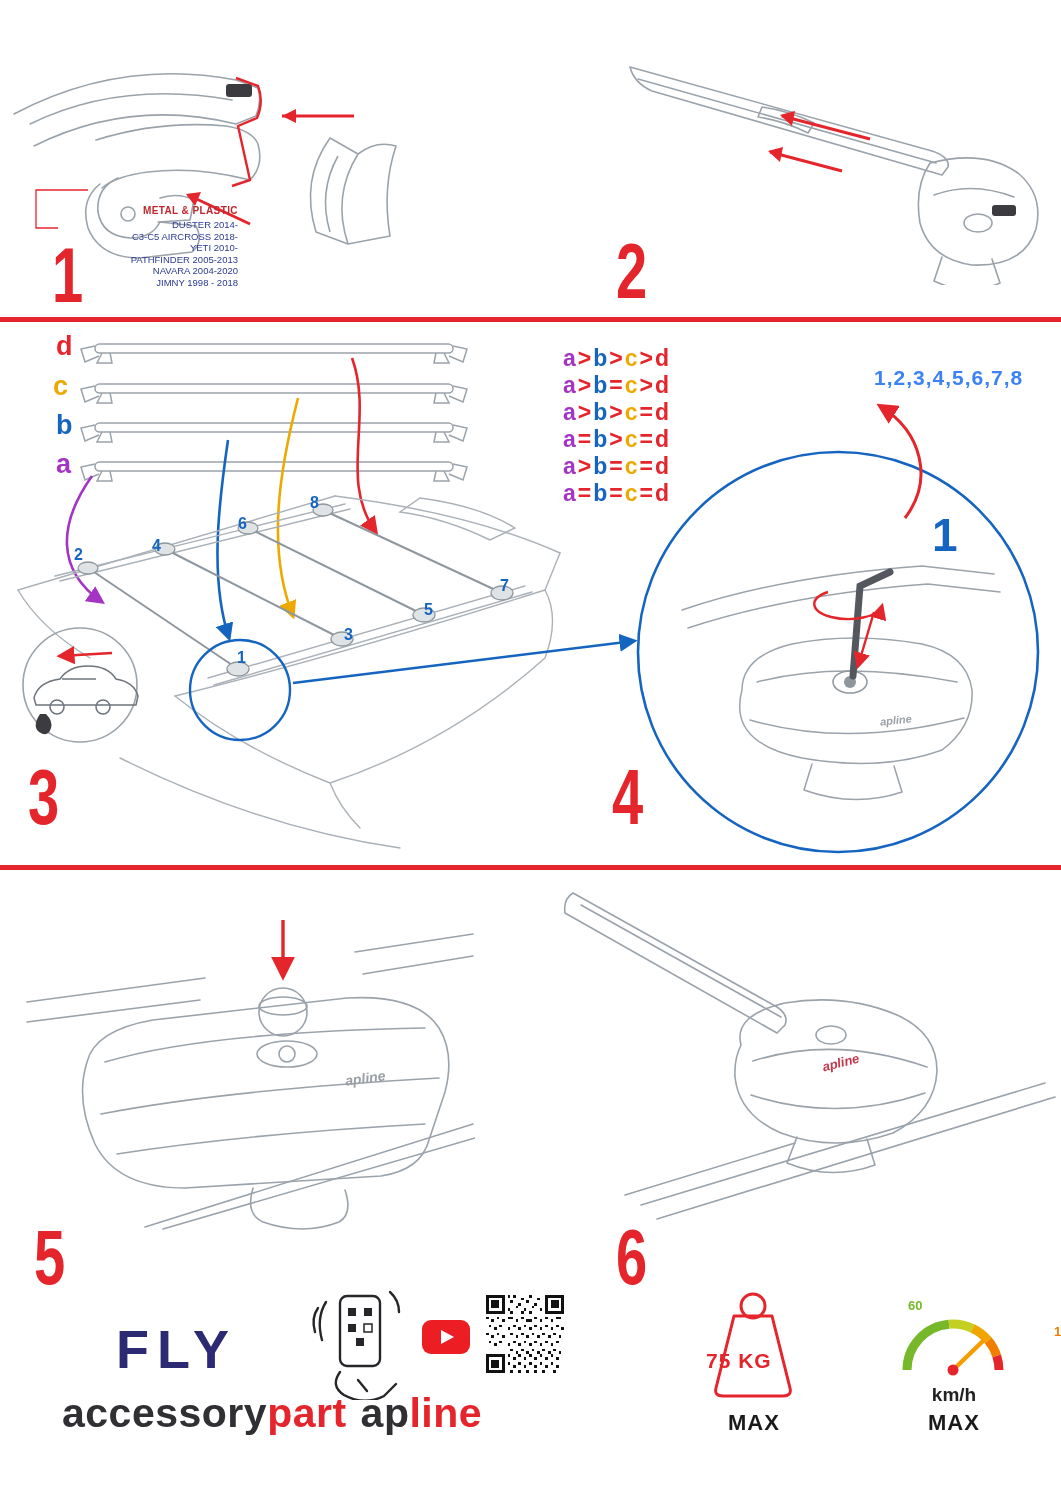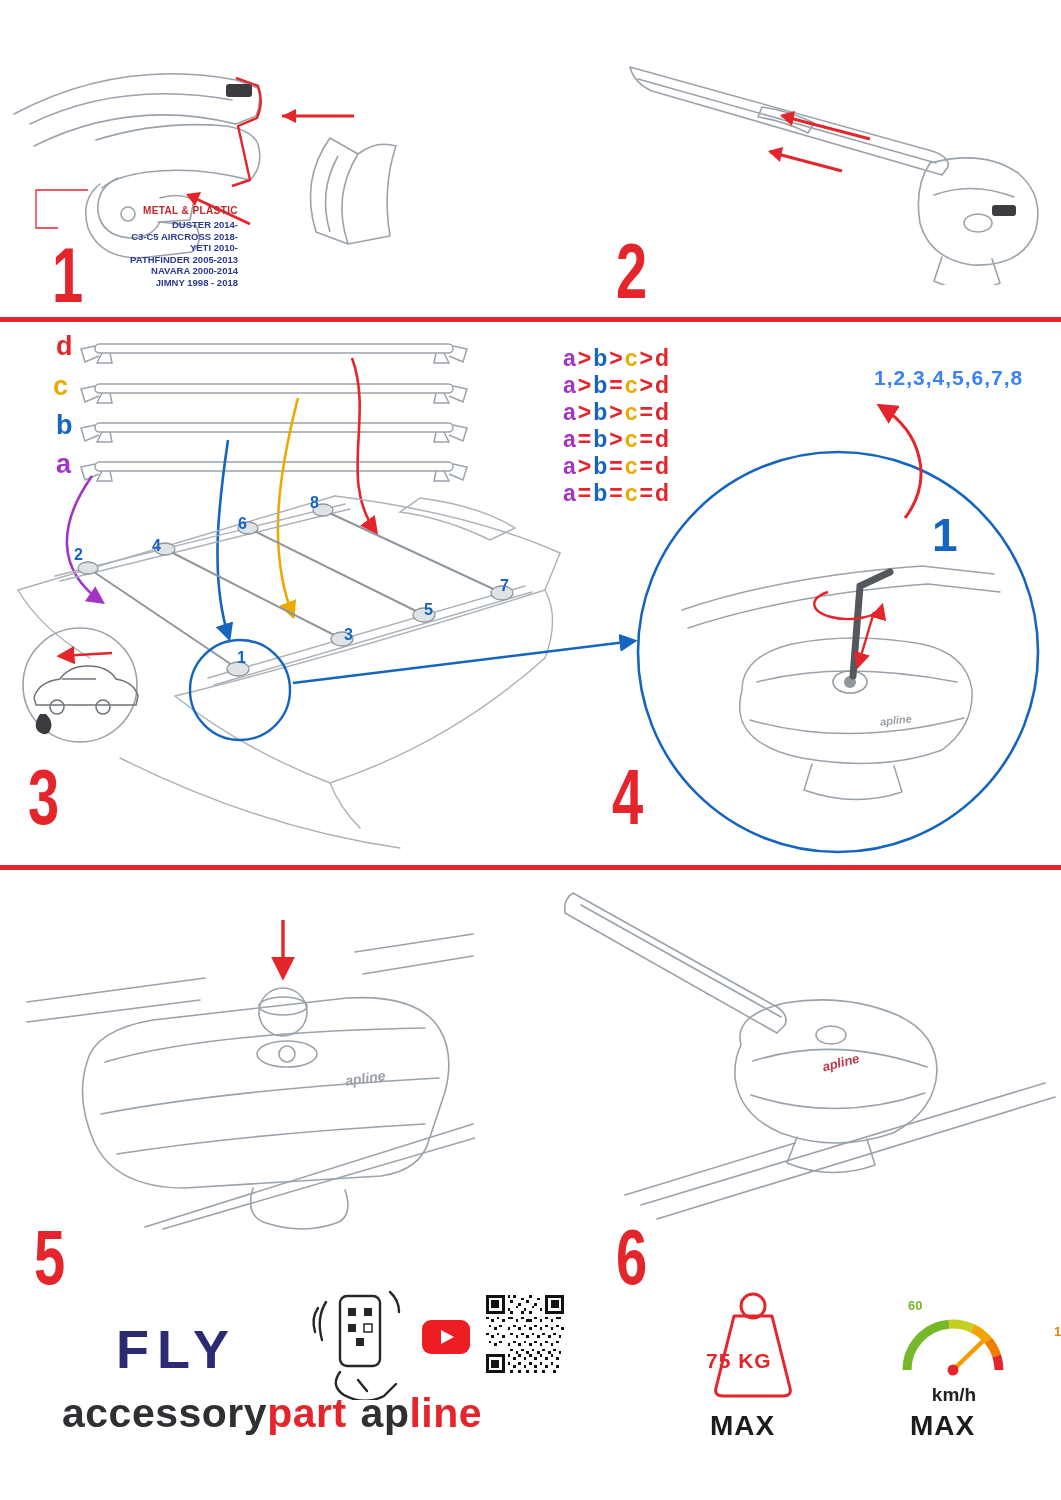--- a/index.html
+++ b/index.html
@@ -4,41 +4,41 @@
 <style>
   * { margin:0; padding:0; box-sizing:border-box; }
   body { background:#ffffff; font-family:"Liberation Sans", sans-serif; }
   #page { position:relative; width:1061px; height:1500px; background:#fff; overflow:hidden; }
   .abs { position:absolute; }
   .divider { position:absolute; left:0; width:1061px; height:5px; background:#e5252c; }
   .stepnum { position:absolute; font-size:66px; font-weight:800; color:#e5252c; line-height:1;
              transform:scale(.85,1.18); transform-origin:left top; letter-spacing:-3px; }
   .txtblock { position:absolute; text-align:right; }
   .mat { color:#c0272d; font-weight:bold; font-size:10px; letter-spacing:.4px; margin-bottom:3px; }
-  .model { font-size:9.5px; color:#2b3990; font-weight:bold; line-height:11.5px; }
+  .model { font-size:9.5px; color:#2b3990; font-weight:normal; line-height:11.5px; }
   .barlbl { position:absolute; font-size:27px; font-weight:bold; line-height:1; }
   .c-red { color:#e5252c; } .c-orange { color:#eda900; } .c-blue { color:#1565c0; } .c-purple { color:#a435c4; }
   .legend { position:absolute; left:562px; top:345px; }
   .rule { height:27px; font-size:23px; font-weight:bold; white-space:nowrap; }
   .rule span { display:inline-block; margin:0 1px; }
   .rule span:nth-child(1) { color:#a435c4; }
   .rule span:nth-child(3) { color:#1565c0; }
   .rule span:nth-child(5) { color:#eda900; }
   .rule span:nth-child(7) { color:#e5252c; }
   .rule span:nth-child(2), .rule span:nth-child(4), .rule span:nth-child(6) { color:#e5252c; }
   .pos { position:absolute; color:#1565c0; font-weight:bold; font-size:16px; line-height:1; }
   .seq { position:absolute; left:874px; top:366px; color:#3b82f6; font-size:21px; font-weight:bold; letter-spacing:1px; }
   .blue-one { position:absolute; left:932px; top:512px; color:#1565c0; font-size:46px; font-weight:800; line-height:1; }
   .footbrand { position:absolute; font-weight:bold; font-style:italic; color:#9aa0a6; }
   .fly { position:absolute; left:116px; top:1318px; font-size:54px; font-weight:bold; color:#2b2a72; letter-spacing:8px; }
   .brandline { position:absolute; left:62px; top:1390px; font-size:41px; font-weight:bold; color:#2f2f34; letter-spacing:.5px; white-space:nowrap; }
   .brandline .red { color:#e5252c; }
   .brandline .gap { display:inline-block; width:14px; }
   .wtext { position:absolute; left:706px; top:1349px; width:96px; color:#e5252c; font-weight:bold; font-size:21px; letter-spacing:1px; }
-  .max { position:absolute; font-size:28px; font-weight:bold; color:#1b1b1b; letter-spacing:1px; }
+  .max { position:absolute; font-size:22px; font-weight:bold; color:#1b1b1b; letter-spacing:1px; text-align:center; }
   .g60 { position:absolute; left:908px; top:1298px; color:#76b82a; font-size:13px; font-weight:bold; }
   .g120 { position:absolute; left:1054px; top:1324px; color:#f07f00; font-size:13px; font-weight:bold; }
   .kmh { position:absolute; left:925px; top:1384px; width:58px; text-align:center; font-size:19px; color:#222; font-weight:bold; }
   svg { display:block; }
 </style>
 </head>
 <body>
 
 <div id="page">
 
@@ -66,21 +66,21 @@
     </g>
     <path d="M88 162 L36 162 L36 200 L58 200" fill="none" stroke="#e5252c" stroke-width="1.3"></path>
   </svg>
 
   <div class="txtblock" style="left:60px;top:205px;width:178px">
     <div class="mat">METAL &amp; PLASTIC</div>
     <div class="model">DUSTER 2014-</div>
     <div class="model">C3-C5 AIRCROSS 2018-</div>
     <div class="model">YETI 2010-</div>
     <div class="model">PATHFINDER 2005-2013</div>
-    <div class="model">NAVARA 2000-2014</div>
+    <div class="model">NAVARA 2004-2020</div>
     <div class="model">JIMNY 1998 - 2018</div>
   </div>
 
   <div class="stepnum" style="left:52px;top:236px">1</div>
 
   <svg class="abs" style="left:612px;top:45px" width="446" height="240" viewBox="0 0 446 240">
     <g fill="none" stroke="#9aa3ab" stroke-width="1.6" stroke-linecap="round" stroke-linejoin="round">
       <path d="M18 22 L320 106 Q338 112 336 122 L330 130 L40 46 Q22 38 18 22 Z"></path>
       <path d="M26 34 L324 118"></path>
       <path d="M150 62 q28 4 52 16 l-6 10 q-24 -12 -50 -16 z"></path>

